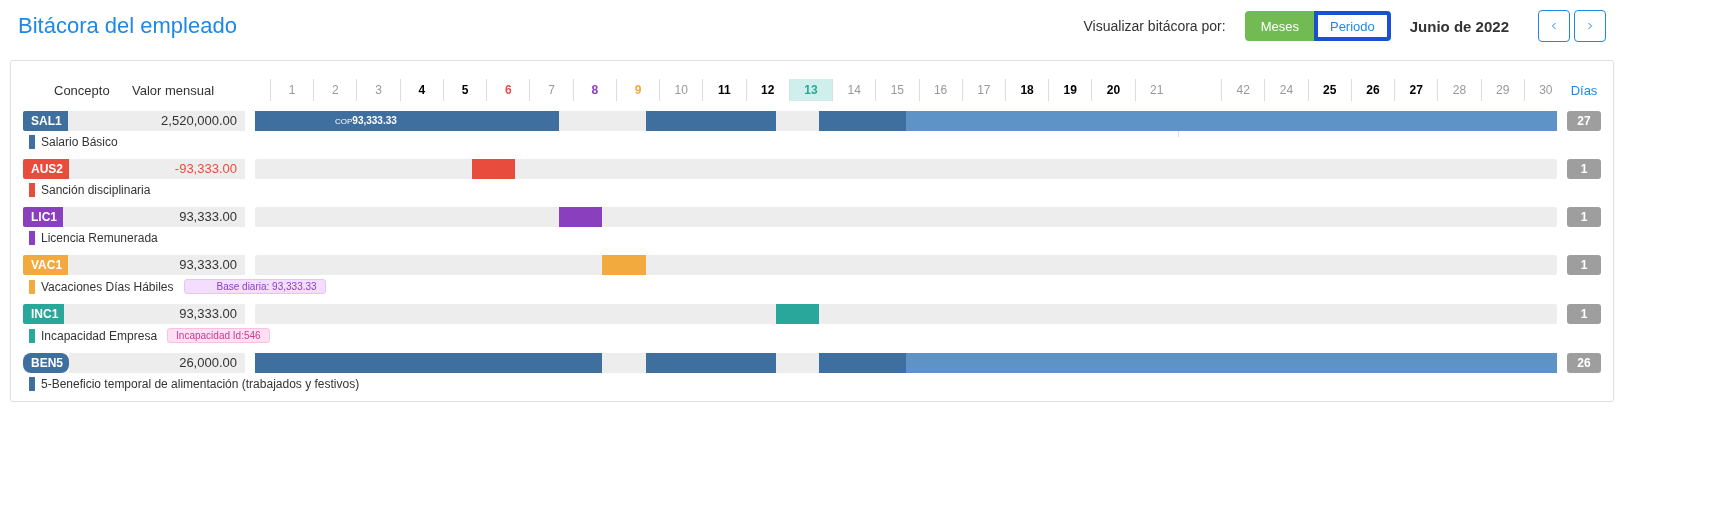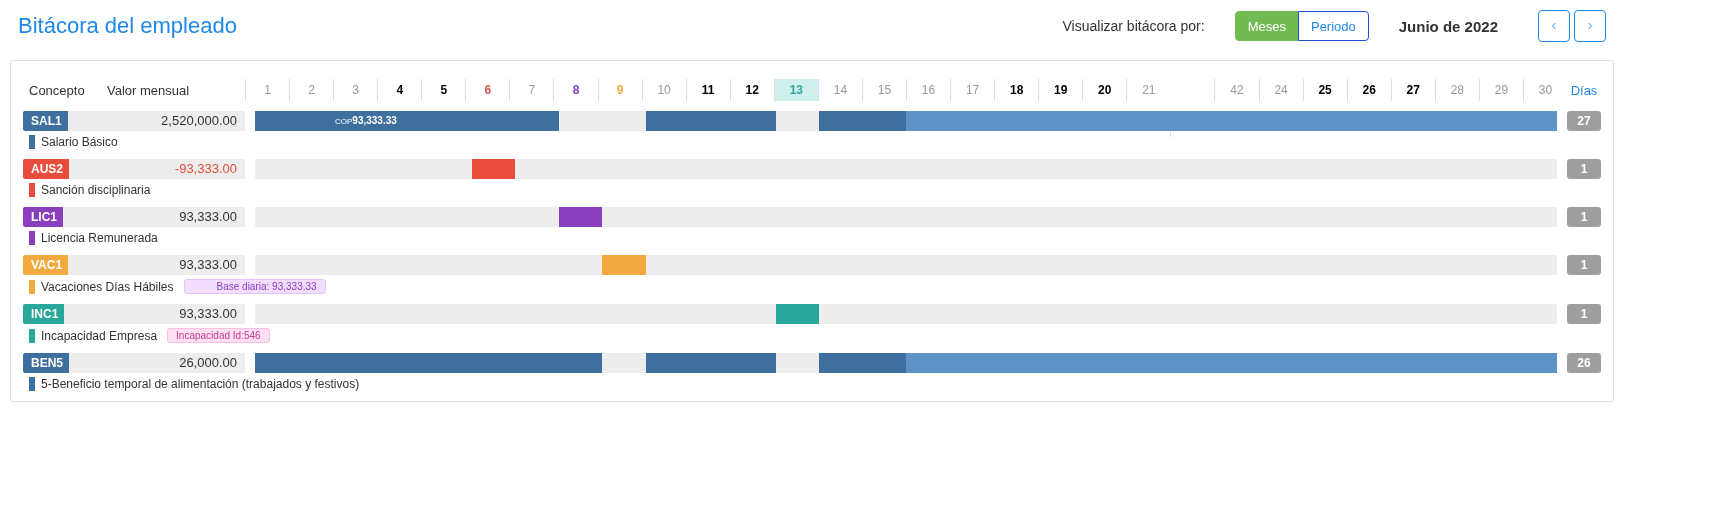--- a/index.html
+++ b/index.html
@@ -4,42 +4,42 @@
 <style>
   * { box-sizing: border-box; margin: 0; padding: 0; }
   body { font-family: Arial, Helvetica, sans-serif; font-size: 13px; color: #333; background:#fff;}
   .page { width: 1624px; padding: 0 10px; }
 
   
   .header {
     display: flex; align-items: center; padding: 10px 8px 18px 8px;
   }
   .title { font-size: 22px; font-weight: 500; color: #1e88e5; }
-  .header-right { margin-left: auto; display: flex; align-items: center; gap: 30px; }
+  .header-right { margin-left: auto; display: flex; align-items: center; gap: 19px; }
   .viewby-label { color:#333; font-size:14px; }
   .btn-group { display: inline-flex; }
   .btn-group .btn:first-child { border-radius: 4px 0 0 4px; }
   .btn-group .btn:last-child  { border-radius: 0 4px 4px 0; margin-left:-1px;}
   .btn { display:inline-flex; align-items:center; justify-content:center;
          min-width:60px; height:30px; padding:0 12px; font-size:13px;
-         border:1px solid #1d4ed8; background:#fff; cursor:pointer; color:#1e88e5;}
+         border:4px solid #1d4ed8; background:#fff; cursor:pointer; color:#1e88e5;}
   .btn.green { background:#72bb53; border-color:#72bb53; color:#fff;}
   .period-label { font-size:15px; font-weight:700; color:#333; margin-right:6px;}
   .nav-btn { width:32px; height:32px; border:1px solid #1e88e5; border-radius:4px;
              background:#fff; display:inline-flex; align-items:center; justify-content:center;
              margin-left:4px; cursor:pointer;}
   .nav-btn svg { width:12px; height:12px; stroke:#1e88e5; stroke-width:2; fill:none;}
 
   
   .card { border:1px solid #e0e0e0; border-radius:3px; box-shadow:0 1px 3px rgba(0,0,0,0.05);
           padding: 18px 12px 10px 12px;}
   
   
   .top-row { display:flex; align-items:center;}
-  .col-headers { display:flex; width:222px; padding-left:6px;}
+  .col-headers { display:flex; width:222px; padding-left:6px;margin-left:25px;}
   .col-headers span { font-size:13px; color:#333;}
   .col-headers .ch1 { width:78px;}
   .col-headers .ch2 { }
   .days-head { width:34px; text-align:center; color:#1e88e5; font-size:13px;}
 
   
   .ruler { flex:1; position:relative; height:22px; }
   .ruler .cell {
     position:absolute; top:0; height:22px; border-left:1px solid #ddd;
     display:flex; align-items:center; justify-content:center;
@@ -250,21 +250,21 @@
           </div>
           <div class="row-sub">
             <div class="color-pipe" style="background: rgb(42, 167, 155);"></div>
             <span class="desc">Incapacidad Empresa</span>
             <span class="pill pink">Incapacidad Id:546</span>
           </div>
         </div>
         <div class="row">
           <div class="row-main">
             <div class="tag-wrap">
-              <div class="tag-code" style="background: rgb(63, 111, 159); color: rgb(63, 111, 159);"><span style="color: rgb(255, 255, 255);">BEN5</span></div>
+              <div class="tag-code" style="background: rgb(63, 111, 159); color: rgb(63, 111, 159); border-radius: 8px;"><span style="color: rgb(255, 255, 255);">BEN5</span></div>
               <div class="tag-value">26,000.00</div>
             </div>
             <div class="bar-area">
               <div class="bar-seg bg-steel" style="left: 0%; width: 23.3333%;"></div>
               <div class="bar-seg bg-steel" style="left: 23.3333%; width: 3.33333%;"></div>
               <div class="bar-seg bg-steel" style="left: 30%; width: 10%;"></div>
               <div class="bar-seg bg-steel" style="left: 43.3333%; width: 6.66667%;"></div>
               <div class="bar-seg bg-steel-l" style="left: 50%; width: 50%;"></div>
             </div>
             <div class="days-badge">26</div>

